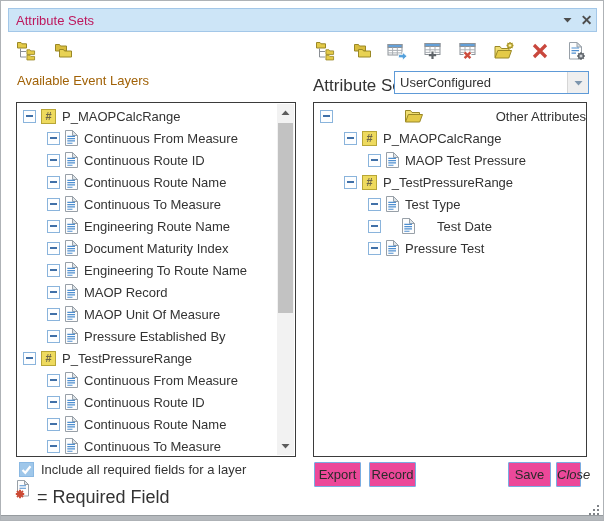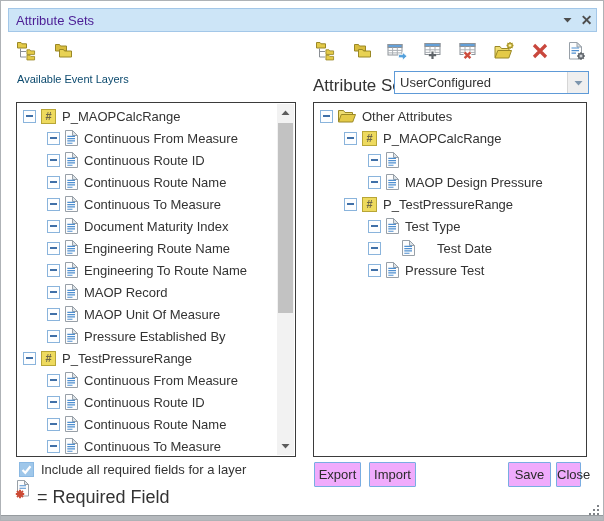--- a/index.html
+++ b/index.html
@@ -7,29 +7,29 @@
     width:604px;height:521px;position:relative;overflow:hidden;
     background:#ffffff;box-sizing:border-box;
     border:1px solid #aeb2b6;
     font-family:"Liberation Sans",sans-serif;
     -webkit-font-smoothing:antialiased;
   }
   
   .titlebar{position:absolute;left:7px;top:7px;width:589px;height:24px;
     background:#cde5f7;border:1px solid #a3c7e8;box-sizing:border-box;
     display:flex;align-items:center;}
-  .titlebar .title{flex:1;font-size:13px;color:#4c1d95;padding-left:7px;}
+  .titlebar .title{flex:1;font-size:13px;color:#be185d;padding-left:7px;}
   .tb-ctrl{width:19px;height:20px;display:flex;align-items:center;justify-content:center;cursor:pointer;}
   .close-x{font-size:14px;font-weight:bold;color:#4d4d4d;line-height:1;}
   
   .toolbar-left{position:absolute;left:15px;top:39px;display:flex;gap:14px;}
   .toolbar-right{position:absolute;left:314px;top:39px;width:272px;display:flex;justify-content:space-between;}
   .tool{width:22px;height:22px;display:flex;align-items:center;justify-content:center;cursor:pointer;}
   
-  .section-label{position:absolute;left:16px;top:72px;font-size:11px;color:#0c4a6e;}
+  .section-label{position:absolute;left:16px;top:72px;font-size:13px;color:#a16207;}
   .attrset-label{position:absolute;left:312px;top:75px;font-size:17px;color:#333;}
   .combo{position:absolute;left:393px;top:70px;width:195px;height:23px;
     border:1px solid #5e9ad7;box-sizing:border-box;background:#fff;display:flex;cursor:pointer;}
   .combo-text{flex:1;font-size:13px;color:#333;padding:3px 0 0 5px;white-space:nowrap;overflow:hidden;}
   .combo-btn{width:20px;background:#efefef;border-left:1px solid #d6d6d6;
     display:flex;align-items:center;justify-content:center;}
   
   .panel{position:absolute;top:101px;height:355px;background:#fff;
     border:1px solid #3b3b3b;box-sizing:border-box;overflow:hidden;}
   #panel-left{left:15px;width:280px;}
@@ -49,27 +49,27 @@
   .sb-arrow{position:absolute;left:0;width:17px;height:16px;display:flex;align-items:center;justify-content:center;cursor:pointer;}
   .sb-up{top:1px;}
   .sb-down{bottom:1px;}
   .sb-thumb{position:absolute;left:1px;right:1px;top:19px;height:190px;background:#c2c2c2;cursor:pointer;}
   
   .footer-check{position:absolute;left:18px;top:461px;width:15px;height:15px;background:#9fc7ea;
     border:1px solid #8ab8e2;box-sizing:border-box;cursor:pointer;display:flex;align-items:center;justify-content:center;}
   .footer-check-label{position:absolute;left:40px;top:461px;font-size:13px;color:#333;}
   .req-icon{position:absolute;left:13px;top:479px;}
   .req-label{position:absolute;left:36px;top:486px;font-size:18px;color:#333;text-align:right;}
-  .btn{position:absolute;top:461px;height:25px;background:#f0abfc;border:1px solid #79ade2;
+  .btn{position:absolute;top:461px;height:25px;background:#ec4899;border:1px solid #79ade2;
     box-sizing:border-box;font-size:13px;color:#2b2b2b;text-align:center;line-height:23px;
     cursor:pointer;border-radius:1px;}
   #btn-export{left:313px;width:47px;}
   #btn-import{left:368px;width:47px;}
   #btn-save{left:507px;width:43px;}
-  #btn-close{left:555px;width:25px;}
+  #btn-close{left:555px;width:25px;font-style:italic;}
   
   .bottom-edge{position:absolute;left:0;bottom:0;width:604px;height:5px;
     background:#b5b9bd;border-top:1px solid #969b9f;box-sizing:border-box;}
   .resize-grip{position:absolute;right:3px;bottom:7px;width:11px;height:11px;cursor:nwse-resize;}
 </style>
 </head>
 <body>
 
 <div class="titlebar">
   <span class="title">Attribute Sets</span>
@@ -265,32 +265,32 @@
       </div>
       <div class="tree-row" style="padding-left: 30px;">
         <span class="expand-box"></span>
         <span class="tree-ico">
           <svg width="13" height="16" viewBox="0 0 13 16">
             <path d="M0.5 0.5 H7.5 L12.5 5.5 V15.5 H0.5 Z" fill="#fdfdfd" stroke="#98a0a8"></path>
             <path d="M7.5 0.5 V5.5 H12.5 Z" fill="#dce3e8" stroke="#98a0a8"></path>
             <path d="M2.3 6.3 H10 M2.3 8.6 H10 M2.3 10.9 H10 M2.3 13.2 H7.5" stroke="#4f8fd0" stroke-width="1.15"></path>
           </svg>
         </span>
+        <span class="tree-label">Engineering Route Name</span>
+      </div>
+      <div class="tree-row" style="padding-left: 30px;">
+        <span class="expand-box"></span>
+        <span class="tree-ico">
+          <svg width="13" height="16" viewBox="0 0 13 16">
+            <path d="M0.5 0.5 H7.5 L12.5 5.5 V15.5 H0.5 Z" fill="#fdfdfd" stroke="#98a0a8"></path>
+            <path d="M7.5 0.5 V5.5 H12.5 Z" fill="#dce3e8" stroke="#98a0a8"></path>
+            <path d="M2.3 6.3 H10 M2.3 8.6 H10 M2.3 10.9 H10 M2.3 13.2 H7.5" stroke="#4f8fd0" stroke-width="1.15"></path>
+          </svg>
+        </span>
         <span class="tree-label">Document Maturity Index</span>
-      </div>
-      <div class="tree-row" style="padding-left: 30px;">
-        <span class="expand-box"></span>
-        <span class="tree-ico">
-          <svg width="13" height="16" viewBox="0 0 13 16">
-            <path d="M0.5 0.5 H7.5 L12.5 5.5 V15.5 H0.5 Z" fill="#fdfdfd" stroke="#98a0a8"></path>
-            <path d="M7.5 0.5 V5.5 H12.5 Z" fill="#dce3e8" stroke="#98a0a8"></path>
-            <path d="M2.3 6.3 H10 M2.3 8.6 H10 M2.3 10.9 H10 M2.3 13.2 H7.5" stroke="#4f8fd0" stroke-width="1.15"></path>
-          </svg>
-        </span>
-        <span class="tree-label">Engineering Route Name</span>
       </div>
       <div class="tree-row" style="padding-left: 30px;">
         <span class="expand-box"></span>
         <span class="tree-ico">
           <svg width="13" height="16" viewBox="0 0 13 16">
             <path d="M0.5 0.5 H7.5 L12.5 5.5 V15.5 H0.5 Z" fill="#fdfdfd" stroke="#98a0a8"></path>
             <path d="M7.5 0.5 V5.5 H12.5 Z" fill="#dce3e8" stroke="#98a0a8"></path>
             <path d="M2.3 6.3 H10 M2.3 8.6 H10 M2.3 10.9 H10 M2.3 13.2 H7.5" stroke="#4f8fd0" stroke-width="1.15"></path>
           </svg>
         </span>
@@ -391,21 +391,21 @@
     <span class="sb-arrow sb-down">
       <svg width="9" height="6" viewBox="0 0 9 6">
           <path d="M0.5 1 L8.5 1 L4.5 5.5 Z" fill="#5c5c5c"></path>
         </svg>
     </span>
   </div>
 </div>
 
 <div class="panel" id="panel-right">
   <div class="tree" id="right-tree">
-      <div class="tree-row" style="padding-left: 6px;">
+      <div class="tree-row" style="padding-left: 6px; justify-content: space-between;">
         <span class="expand-box"></span>
         <span class="tree-ico">
           <svg width="18" height="14" viewBox="0 0 18 14">
             <path d="M0.5 12.5 V1.5 H5.5 L7 3.5 H14.5 V5.5" fill="#efdd71" stroke="#9a8826"></path>
             <path d="M0.5 13 L3.3 5.5 H17.5 L14.7 13 Z" fill="#e4ca48" stroke="#9a8826"></path>
           </svg>
         </span>
         <span class="tree-label">Other Attributes</span>
       </div>
       <div class="tree-row" style="padding-left: 30px;">
@@ -417,31 +417,21 @@
       </div>
       <div class="tree-row" style="padding-left: 54px;">
         <span class="expand-box"></span>
         <span class="tree-ico">
           <svg width="13" height="16" viewBox="0 0 13 16">
             <path d="M0.5 0.5 H7.5 L12.5 5.5 V15.5 H0.5 Z" fill="#fdfdfd" stroke="#98a0a8"></path>
             <path d="M7.5 0.5 V5.5 H12.5 Z" fill="#dce3e8" stroke="#98a0a8"></path>
             <path d="M2.3 6.3 H10 M2.3 8.6 H10 M2.3 10.9 H10 M2.3 13.2 H7.5" stroke="#4f8fd0" stroke-width="1.15"></path>
           </svg>
         </span>
-      </div>
-      <div class="tree-row" style="padding-left: 54px;">
-        <span class="expand-box"></span>
-        <span class="tree-ico">
-          <svg width="13" height="16" viewBox="0 0 13 16">
-            <path d="M0.5 0.5 H7.5 L12.5 5.5 V15.5 H0.5 Z" fill="#fdfdfd" stroke="#98a0a8"></path>
-            <path d="M7.5 0.5 V5.5 H12.5 Z" fill="#dce3e8" stroke="#98a0a8"></path>
-            <path d="M2.3 6.3 H10 M2.3 8.6 H10 M2.3 10.9 H10 M2.3 13.2 H7.5" stroke="#4f8fd0" stroke-width="1.15"></path>
-          </svg>
-        </span>
-        <span class="tree-label">MAOP Design Pressure</span>
+        <span class="tree-label">MAOP Test Pressure</span>
       </div>
       <div class="tree-row" style="padding-left: 30px;">
         <span class="expand-box"></span>
         <span class="tree-ico">
           <span class="layer-icon">#</span>
         </span>
         <span class="tree-label">P_TestPressureRange</span>
       </div>
       <div class="tree-row" style="padding-left: 54px;">
         <span class="expand-box"></span>
@@ -495,21 +485,21 @@
       <g stroke="#cc4a35" stroke-width="1.9">
           <path d="M0 -4.2 V4.2 M-4.2 0 H4.2 M-3 -3 L3 3 M3 -3 L-3 3"></path>
         </g>
       <circle r="1.4" fill="#cc4a35"></circle>
     </g>
   </svg>
 </span>
 <div class="req-label">= Required Field</div>
 
 <div class="btn" id="btn-export">Export</div>
-<div class="btn" id="btn-import">Import</div>
+<div class="btn" id="btn-import">Record</div>
 <div class="btn" id="btn-save">Save</div>
 <div class="btn" id="btn-close">Close</div>
 
 <div class="bottom-edge"></div>
 <span class="resize-grip">
   <svg width="11" height="11" viewBox="0 0 11 11">
     <g fill="#7e8287">
       <rect x="8" y="0" width="2" height="2"></rect>
         <rect x="4" y="4" width="2" height="2"></rect>
         <rect x="8" y="4" width="2" height="2"></rect>

